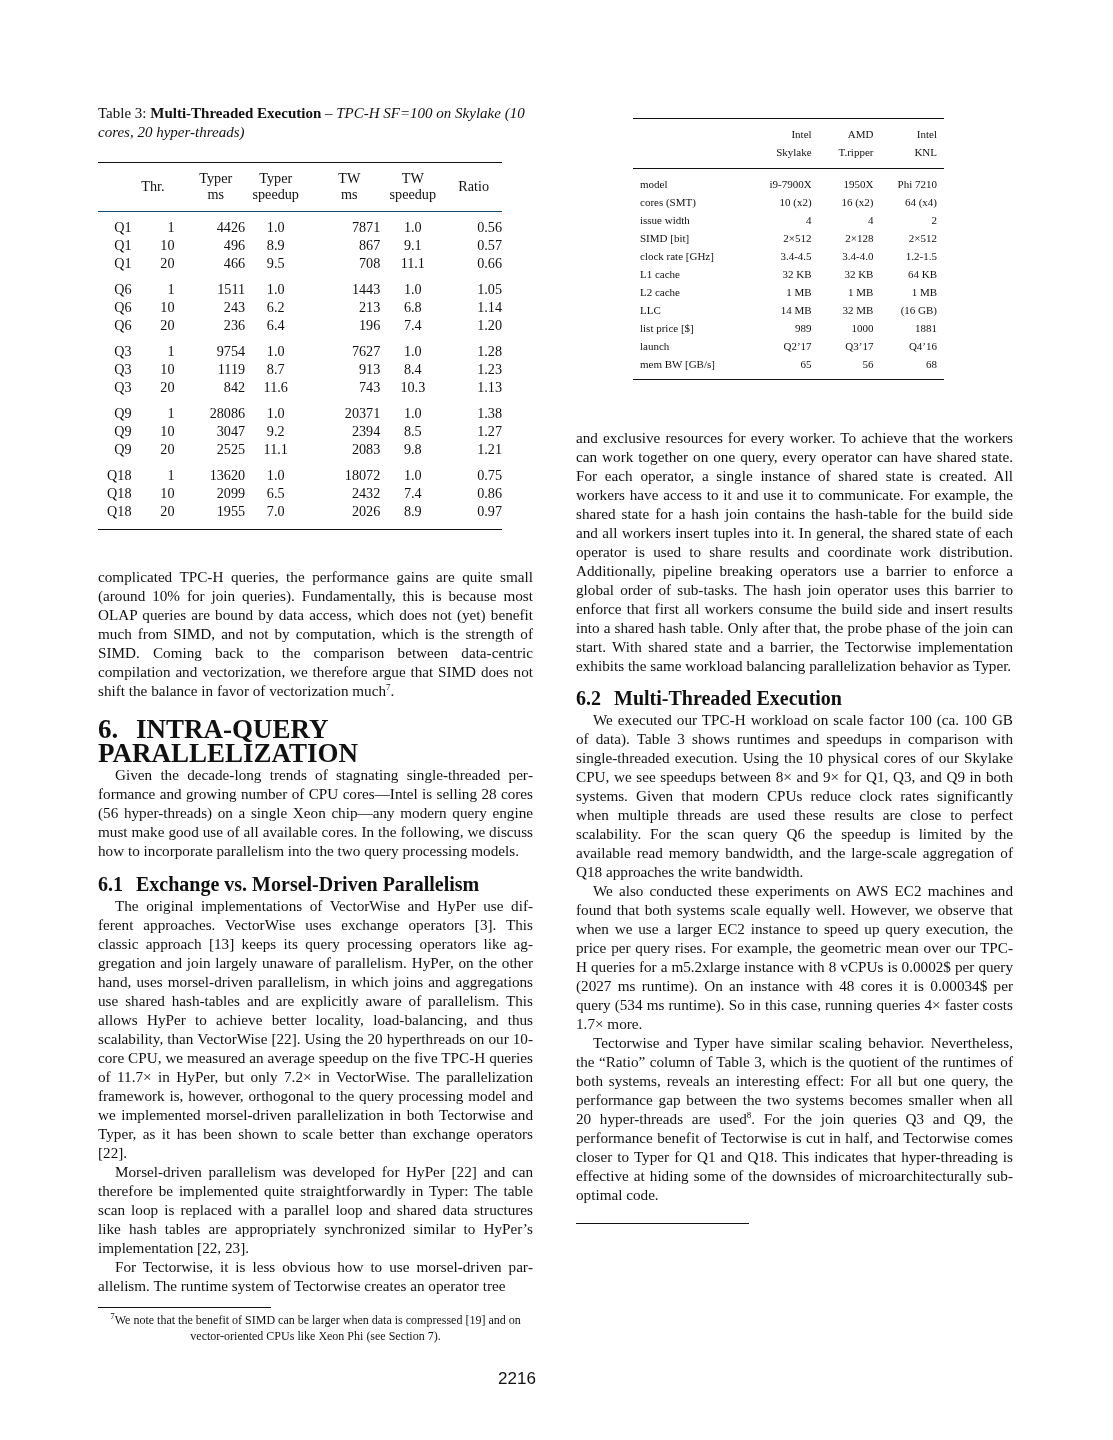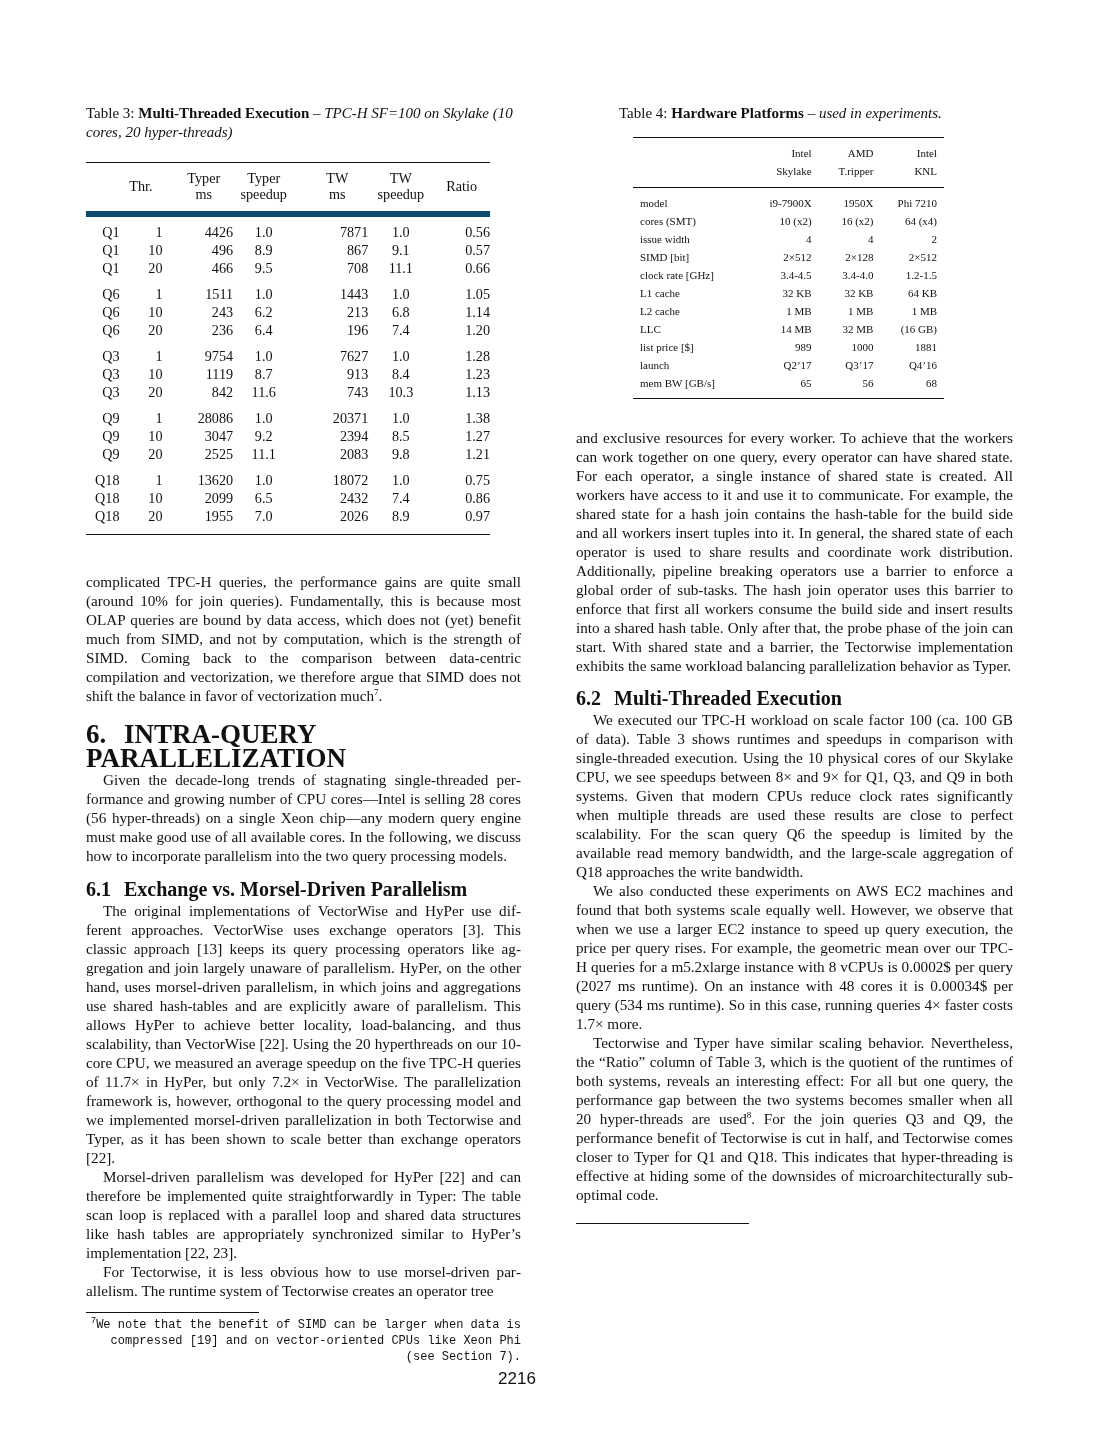--- a/index.html
+++ b/index.html
@@ -1,32 +1,32 @@
 <!DOCTYPE html>
 <html><head>
 <meta charset="utf-8">
 <style>
   html, body { margin: 0; padding: 0; background: #ffffff; }
   body {
     width: 1113px; height: 1440px; position: relative; overflow: hidden;
     font-family: "Liberation Serif", "DejaVu Serif", serif; color: #111;
   }
   .col { position: absolute; }
-  .col-left { left: 86px; top: 104px; width: 435px; }
+  .col-left { left: 98px; top: 104px; width: 435px; }
   .col-right { left: 576px; top: 104px; width: 437px; }
 
   .caption { font-size: 15px; line-height: 19px; }
   .caption b { font-weight: bold; }
   .caption i { font-style: italic; }
 
   
   table { border-collapse: collapse; }
   .t3 { width: 404px; margin-top: 20px; font-size: 14.2px; }
   .t3 thead th { font-weight: normal; line-height: 16px; padding: 7px 0 9px 0; vertical-align: middle; }
-  .t3 thead tr { border-top: 1.5px solid #111; border-bottom: 6px solid #0c4a6e; }
+  .t3 thead tr { border-top: 1.5px solid #111; border-bottom: 1px solid #0c4a6e; }
   .t3 tbody td { line-height: 18px; padding: 0; text-align: right; }
   .t3 tbody tr.grp-first td { padding-top: 8px; }
   .t3 tbody tr.first-body td { padding-top: 6px; }
   .t3 tbody tr.last-body td { padding-bottom: 9px; }
   .t3 tfoot tr { border-top: 1.5px solid #111; }
   .t3 .c0 { width: 34px; }
   .t3 .c1 { width: 44px; }
   .t3 .c2 { width: 60px; }
   .t3 .c3 { width: 62px; text-align: center; }
   .t3 .c4 { width: 64px; }
@@ -51,21 +51,21 @@
 
   p.body { margin: 0; font-size: 15.2px; line-height: 19px; text-align: justify; hyphens: manual; }
   p.indent { text-indent: 17px; }
   sup { font-size: 9px; line-height: 0; vertical-align: super; }
 
   h2.sec { font-size: 27px; font-weight: bold; margin: 0; line-height: 24px; }
   h3.sub { font-size: 20px; font-weight: bold; margin: 0; line-height: 24px; }
   .num { display: inline-block; width: 38px; }
 
   .fn-rule { width: 173px; border-top: 1px solid #111; }
-  .fn { font-size: 12px; line-height: 16px; text-align: right; font-family: Liberation Mono, monospace; }
+  .fn { font-size: 12px; line-height: 16px; text-align: center; }
   .fn2 { font-size: 15px; line-height: 17px; text-align: justify; }
 
   .pagenum {
     position: absolute; top: 1369px; left: 0; width: 1034px; text-align: center;
     font-family: "Liberation Sans", "DejaVu Sans", sans-serif; font-size: 17px;
   }
 </style>
 </head>
 <body>
 
@@ -240,23 +240,20 @@
   <h3 class="sub" style="margin-top:12px;"><span class="num">6.1</span><span>Exchange vs. Morsel-Driven Parallelism</span></h3>
   <p class="body indent">The original implementations of VectorWise and HyPer use dif­ferent approaches. VectorWise uses exchange operators [3]. This classic approach [13] keeps its query processing operators like ag­gregation and join largely unaware of parallelism. HyPer, on the other hand, uses morsel-driven parallelism, in which joins and ag­gregations use shared hash-tables and are explicitly aware of paral­lelism. This allows HyPer to achieve better locality, load-balancing, and thus scalability, than VectorWise [22]. Using the 20 hyper­threads on our 10-core CPU, we measured an average speedup on the five TPC-H queries of 11.7× in HyPer, but only 7.2× in VectorWise. The parallelization framework is, however, orthogonal to the query processing model and we implemented morsel-driven parallelization in both Tectorwise and Typer, as it has been shown to scale better than exchange operators [22].</p>
   <p class="body indent">Morsel-driven parallelism was developed for HyPer [22] and can therefore be implemented quite straightforwardly in Typer: The table scan loop is replaced with a parallel loop and shared data structures like hash tables are appropriately synchronized similar to HyPer’s implementation [22, 23].</p>
   <p class="body indent">For Tectorwise, it is less obvious how to use morsel-driven par­allelism. The runtime system of Tectorwise creates an operator tree</p>
 
   <div class="fn-rule" style="margin-top:12px;"></div>
   <div class="fn" style="margin-top:4px;"><sup>7</sup><span>We note that the benefit of SIMD can be larger when data is compressed [19] and on vector-oriented CPUs like Xeon Phi (see Section 7).</span></div>
 </div>
 
 <div class="col col-right">
-  <div class="caption t4caption">
-    <span>Table 4: </span><b>Hardware Platforms</b><span> – </span><i>used in experiments.</i>
-  </div>
 
   <table class="t4">
     <thead>
       <tr id="t4-head">
           <th></th>
           <th class="v"><span>Intel</span><br><span>Skylake</span></th>
           <th class="v2"><span>AMD</span><br><span>T.ripper</span></th>
           <th class="v3"><span>Intel</span><br><span>KNL</span></th>
         </tr>
     </thead>

